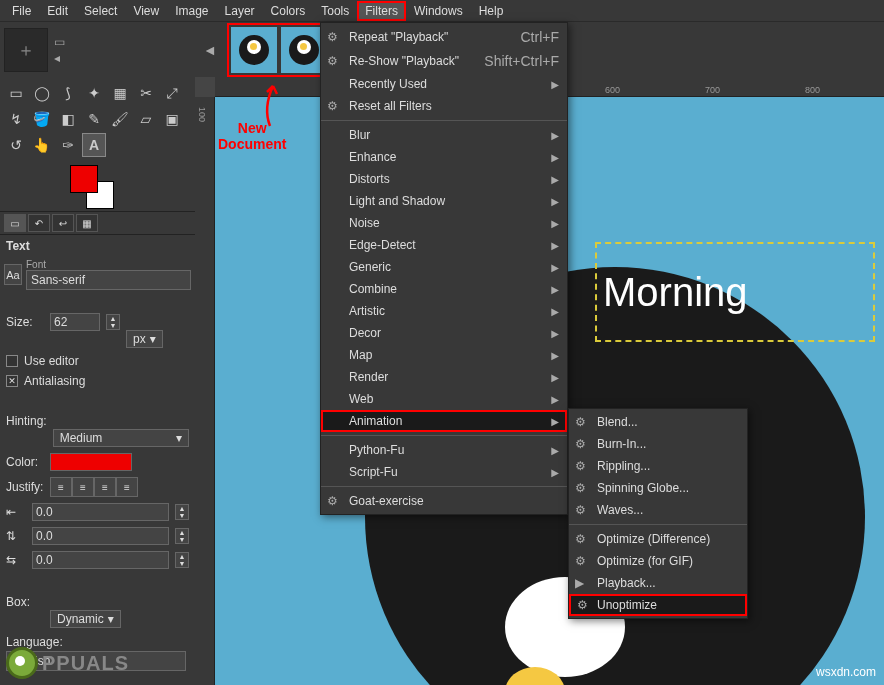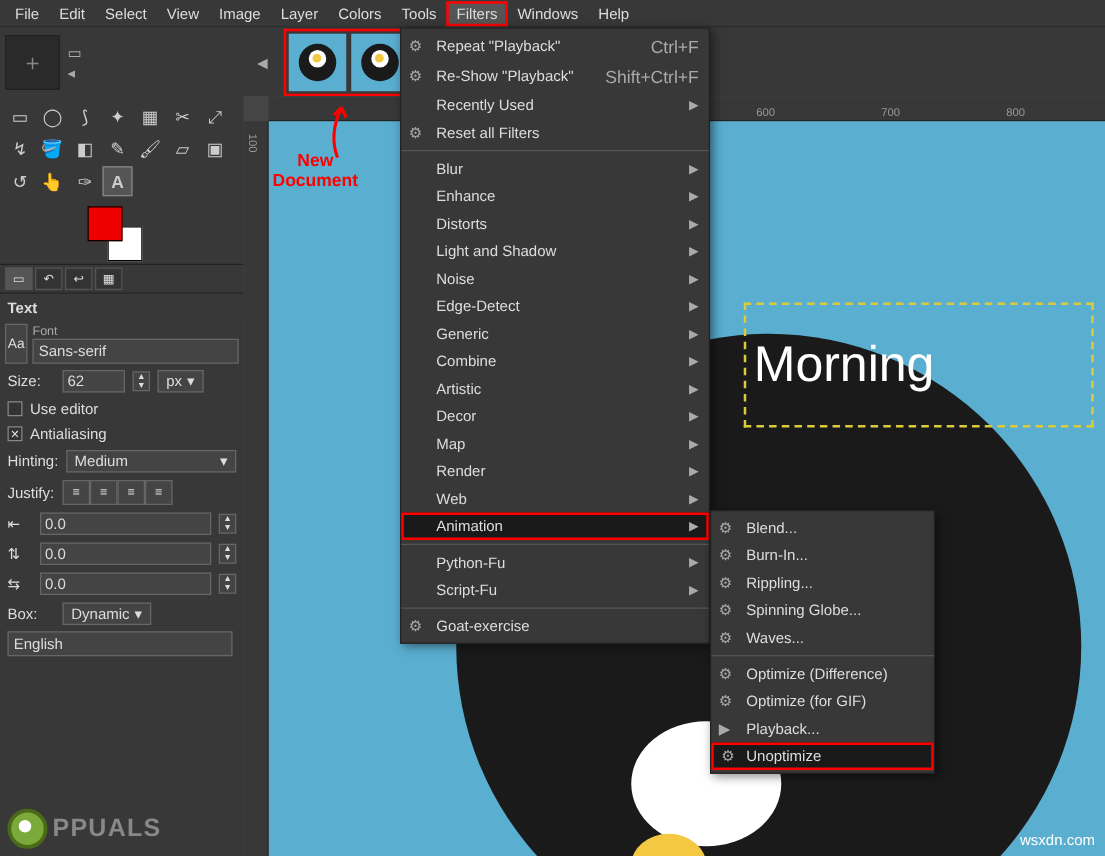--- a/index.html
+++ b/index.html
@@ -32,29 +32,29 @@
 .color-swatches { padding: 8px 4px 4px 60px; position:relative; height:50px; }
 .fg-color { width:28px; height:28px; background:#e00; border:1px solid #000; position:absolute; left:70px; top:4px; }
 .bg-color { width:28px; height:28px; background:#fff; border:1px solid #000; position:absolute; left:86px; top:20px; }
 
 .dock-tabs { display:flex; gap:2px; padding:2px 4px; border-top:1px solid #222; border-bottom:1px solid #222;}
 .dock-tab { width:22px; height:18px; background:#333; border:1px solid #555; font-size:10px; display:flex; align-items:center; justify-content:center;}
 .dock-tab.active { background:#555; }
 
 .panel-label { padding:4px 6px; font-weight:bold; background:#383838;}
 .font-row { display:flex; align-items:center; padding:2px 4px; gap:4px;}
-.aa-box { width:26px; height:32px; background:#444; border:1px solid #666; display:flex; align-items:center; justify-content:center; font-size:11px;}
+.aa-box { width:26px; height:21px; background:#444; border:1px solid #666; display:flex; align-items:center; justify-content:center; font-size:11px;}
 .font-input { flex:1; background:#444; border:1px solid #666; color:#ddd; padding:2px 4px; font-size:12px;}
 
 .option-row { display:flex; align-items:center; padding:3px 6px; gap:6px; }
 .option-label { min-width:38px; }
 .num-input { width:50px; background:#444; border:1px solid #666; color:#ddd; padding:1px 3px; font-size:12px;}
 .spinner { width:14px; background:#444; border:1px solid #666; display:flex; flex-direction:column; }
 .spinner span{ font-size:7px; text-align:center; line-height:7px;}
-.dropdown { background:#444; border:1px solid #666; color:#ddd; padding:1px 6px; font-size:12px; display:flex; align-items:center; gap:4px;}
+.dropdown { background:#444; border:1px solid #666; color:#ddd; padding:1px 6px; font-size:12px; display:flex; align-items:center; gap:4px;margin-top:35px;}
 .checkbox-row { display:flex; align-items:center; padding:3px 6px; gap:6px;}
 .chk { width:12px; height:12px; border:1px solid #888; background:#333; display:flex; align-items:center; justify-content:center; font-size:9px;}
 
 .color-swatch-big { width:82px; height:18px; background:#e00; border:1px solid #666; }
 .justify-btns { display:flex; gap:0; }
 .jbtn { width:22px; height:20px; background:#444; border:1px solid #666; font-size:10px; display:flex; align-items:center; justify-content:center;}
 .lang-input { width:180px; background:#444; border:1px solid #666; color:#ddd; padding:2px 4px; margin:2px 6px; font-size:12px;}
 
 .canvas-area { flex:1; background:#454545; position:relative; overflow:hidden; }
 .ruler-h { position:absolute; top:0; left:20px; right:0; height:20px; background:#383838; border-bottom:1px solid #222; }
@@ -191,20 +191,24 @@
       <span>Antialiasing</span>
     </div>
     <div class="option-row">
       <span class="option-label">Hinting:</span>
       <div class="dropdown" style="flex:1;">
           <span>Medium</span>
           <span style="margin-left:auto;">▾</span>
         </div>
     </div>
     <div class="option-row">
+      <span class="option-label">Color:</span>
+      <div class="color-swatch-big"></div>
+    </div>
+    <div class="option-row">
       <span class="option-label">Justify:</span>
       <div class="justify-btns">
         <div class="jbtn">≡</div>
         <div class="jbtn">≡</div>
         <div class="jbtn">≡</div>
         <div class="jbtn">≡</div>
       </div>
     </div>
     <div class="option-row">
       <span style="width:20px;">⇤</span>
@@ -230,20 +234,21 @@
           <span>▼</span>
         </div>
     </div>
     <div class="option-row">
       <span class="option-label">Box:</span>
       <div class="dropdown">
           <span>Dynamic</span>
           <span>▾</span>
         </div>
     </div>
+    <div style="padding:4px 6px 0;">Language:</div>
     <input class="lang-input" value="English" style="">
   </div>
 
   <div class="canvas-area">
     <div class="ruler-h">
       <span class="tick" style="left:290px;">500</span>
       <span class="tick" style="left:390px;">600</span>
       <span class="tick" style="left:490px;">700</span>
       <span class="tick" style="left:590px;">800</span>
     </div>

